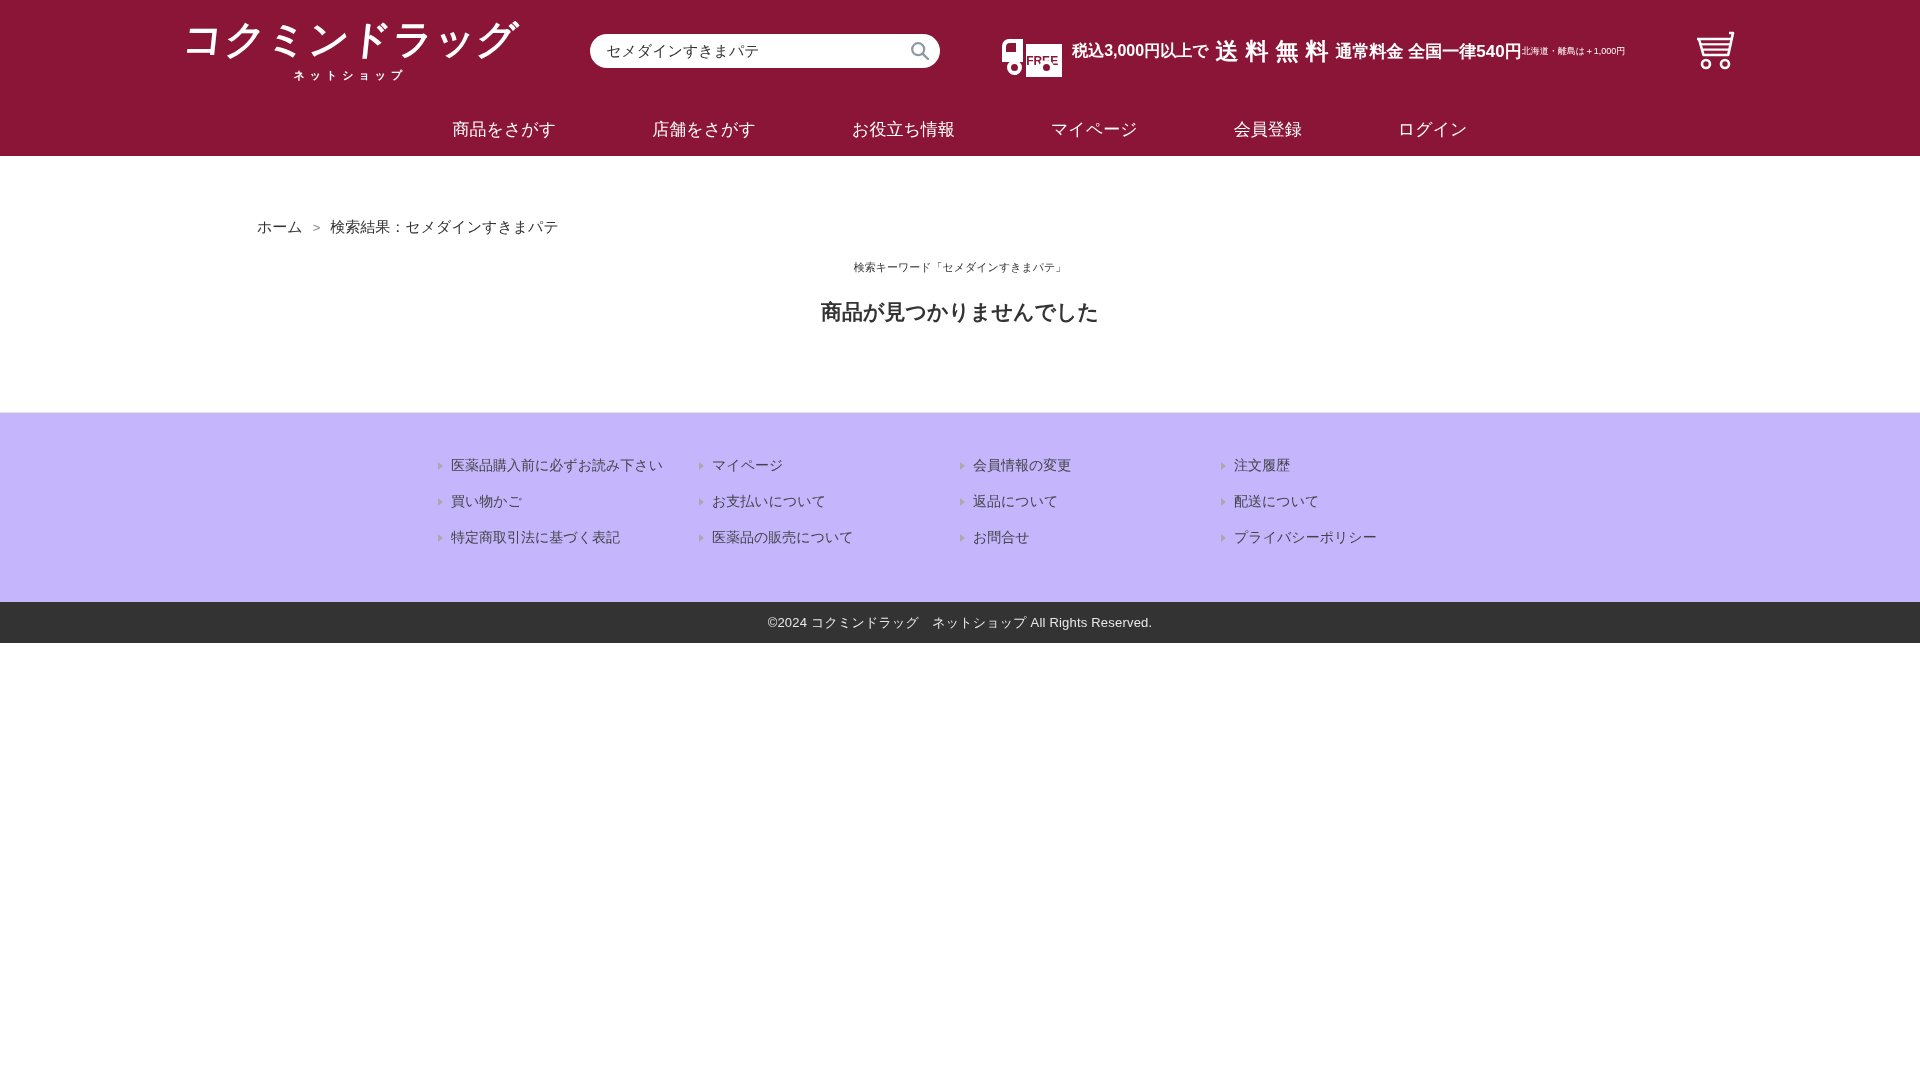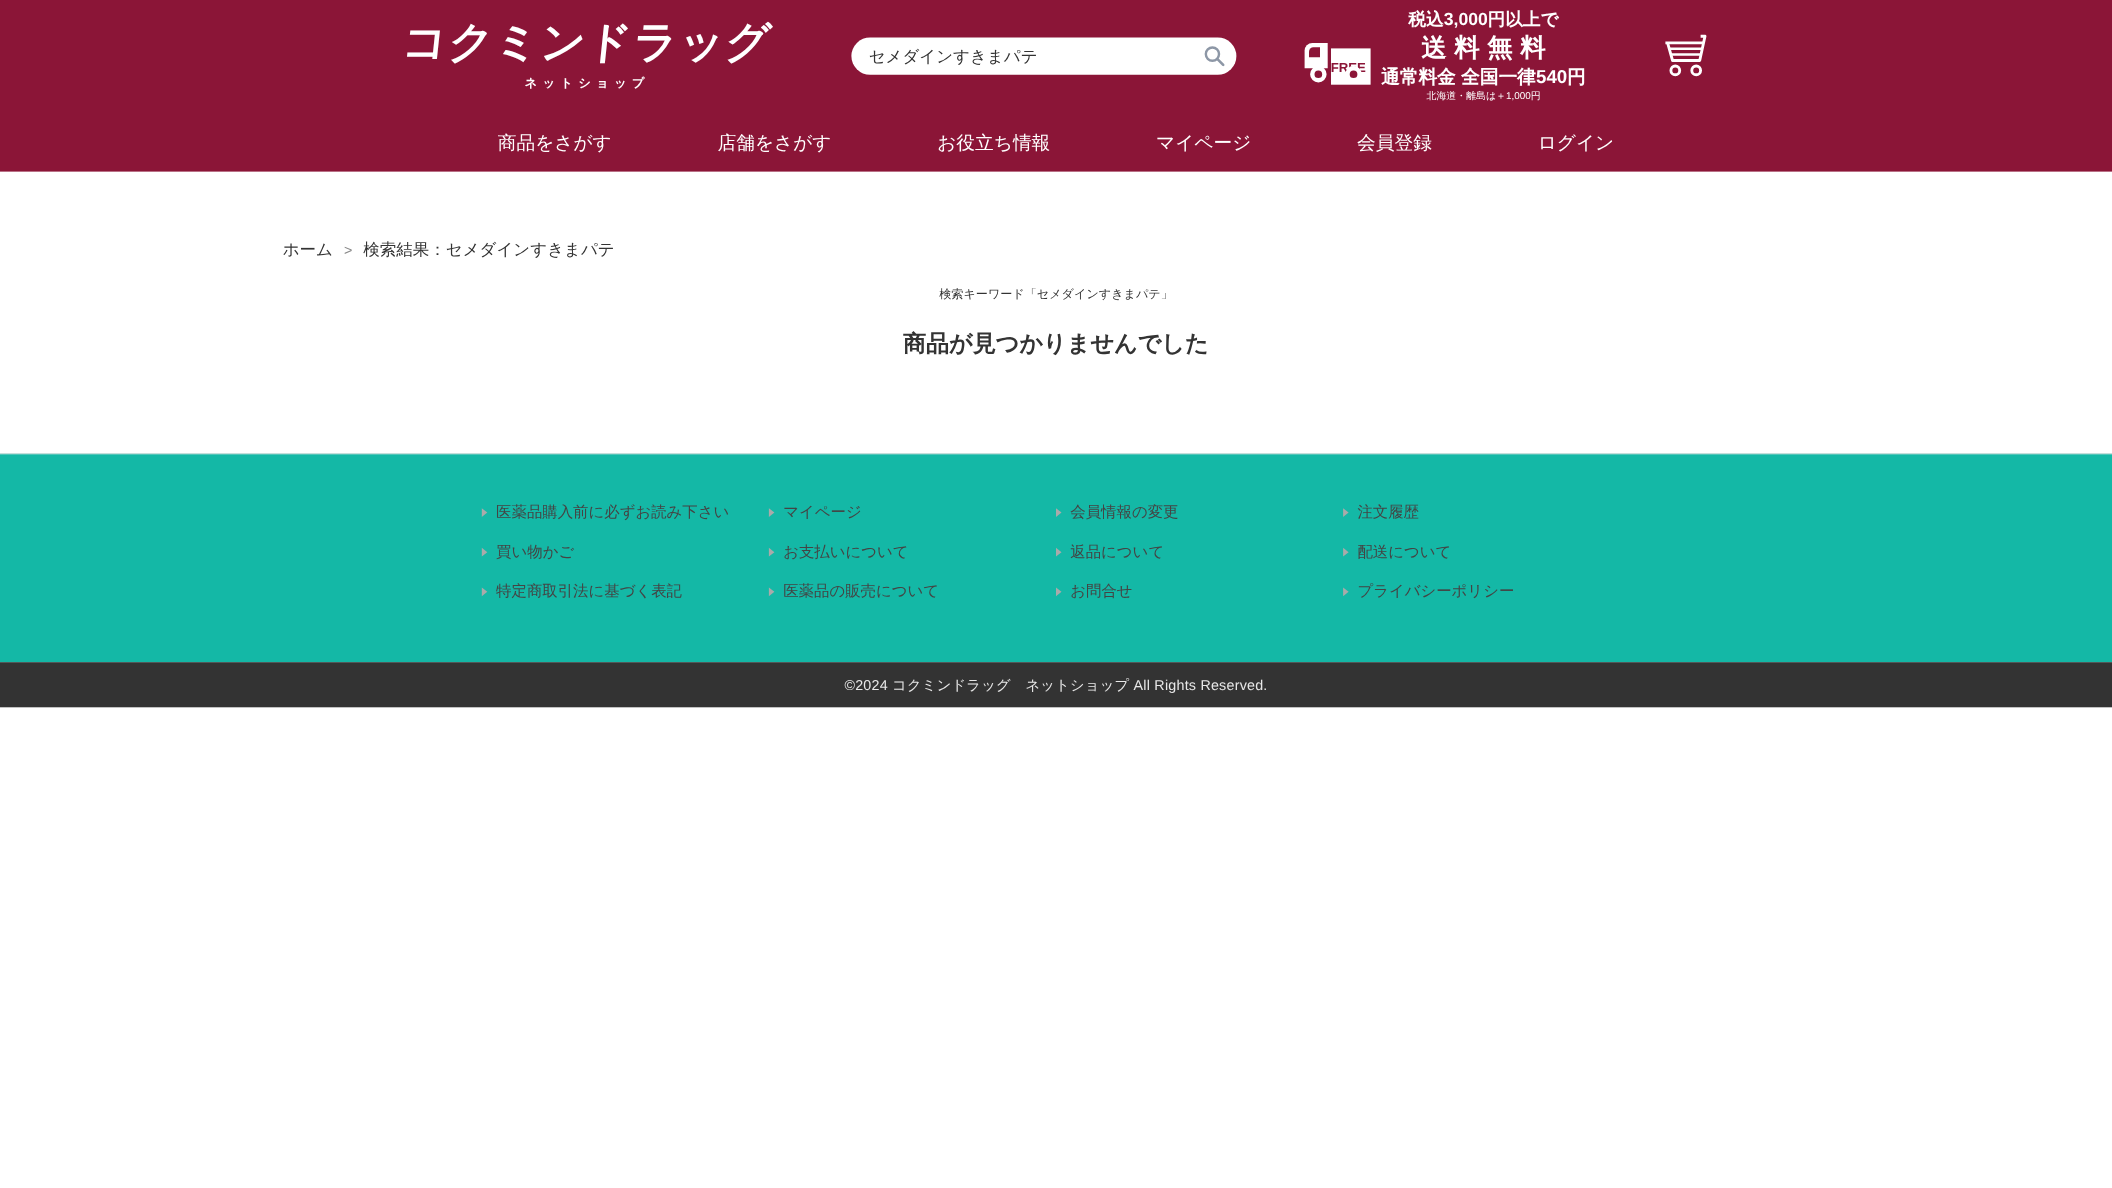--- a/index.html
+++ b/index.html
@@ -21,21 +21,21 @@
   .shipping { display:flex; align-items:center; margin-right:66px; }
   .truck { position:relative; width:60px; height:48px; margin-right:10px; flex:none; }
   .truck-box { position:absolute; right:0; top:17px; width:36px; height:33px; background:#fff; display:flex; align-items:center; justify-content:flex-start; }
   .truck-free { color:#8B1537; font-size:12px; font-weight:bold; letter-spacing:0; }
   .truck-cab { position:absolute; left:0; top:12px; width:21px; height:23px; background:#fff; border-top-left-radius:7px; }
   .truck-window { position:absolute; left:4px; top:4px; width:10px; height:9px; background:#8B1537; border-top-left-radius:4px; }
   .wheel { position:absolute; bottom:0; width:15px; height:15px; border-radius:50%; border:4px solid #fff; background:#8B1537; }
   .wheel-l { left:5px; }
   .wheel-r { right:8px; }
 
-  .ship-text { display:flex; flex-direction:column; align-items:center; color:#fff; }
+  .ship-text { display:flex; flex-direction:row; align-items:center; color:#fff; }
   .ship-l1 { font-size:16px; font-weight:bold; line-height:1.2; }
   .ship-l2 { font-size:23px; font-weight:bold; letter-spacing:7px; line-height:1.25; text-indent:7px; }
   .ship-l3 { font-size:17px; font-weight:bold; margin-top:3px; line-height:1.2; }
   .ship-l4 { font-size:9px; margin-top:1px; line-height:1.2; }
 
   .cart-btn { background:transparent; border:none; cursor:pointer; padding:0; display:flex; }
 
   .nav { height:54px; }
   .nav-inner { width:1015px; margin:0 auto; height:100%; display:flex; align-items:center; justify-content:space-between;gap:14px; }
   .nav-item { color:#fff; font-size:17px; cursor:pointer; white-space:nowrap; }
@@ -46,21 +46,21 @@
   .breadcrumb a { color:#333; text-decoration:none; cursor:pointer; }
   .bc-sep { color:#888; font-size:13px; }
 
   
   .page-title { margin-top:122px; font-size:26px; font-weight:400; color:#333; line-height:1.3; }
   .keyword-line { margin-top:23px; text-align:center; font-size:11px; color:#333; }
   .no-results { margin-top:23px; text-align:center; font-size:21px; color:#333;font-weight:bold; }
   .main-section { padding-bottom:86px; }
 
   
-  .footer { background:#14b8a6; border-top:1px solid #e4e4e4; height:190px; padding-top:44px; }
+  .footer { background:#c4b5fd; border-top:1px solid #e4e4e4; height:190px; padding-top:44px; }
   .footer-grid { width:1044px; margin:0 auto; display:grid; grid-template-columns:repeat(4,1fr); column-gap:0; }
   .footer-col { display:flex; flex-direction:column; }
   .footer-link { display:flex; align-items:center; margin-bottom:18px; font-size:14px; color:#444; cursor:pointer; text-decoration:none; }
   .arrow { width:0; height:0; border-top:4px solid transparent; border-bottom:4px solid transparent; border-left:5px solid #aaa; margin-right:8px; flex:none; }
 
   .copyright-bar { background:#333; height:41px; display:flex; align-items:center; justify-content:center; }
   .copyright-text { color:#e8e8e8; font-size:13px; letter-spacing:0.2px; }
 </style>
 </head>
 <body>

